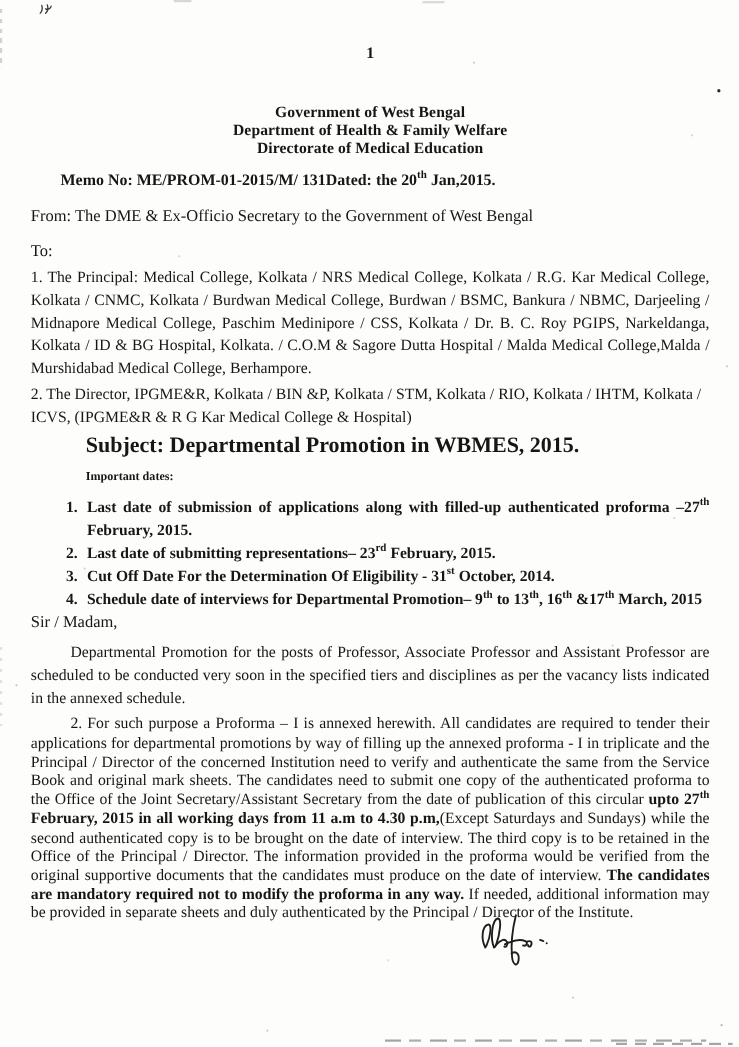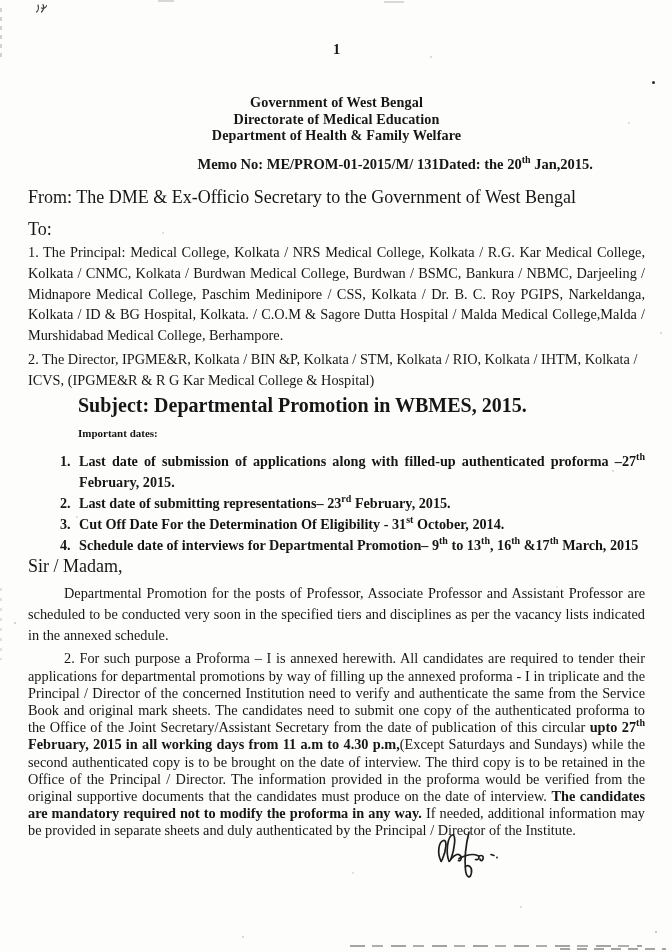--- a/index.html
+++ b/index.html
@@ -4,24 +4,24 @@
 <style>
   html,body{margin:0;padding:0;background:#e8e8e8;}
   .page{
     position:relative;width:672px;height:952px;background:#fdfdfc;
     font-family:"Liberation Serif","DejaVu Serif",serif;color:#161616;
     overflow:hidden;
   }
   .content{position:absolute;left:28px;top:0;width:617px;}
   .page-num{margin-top:40px;text-align:center;font-weight:bold;font-size:14.5px;line-height:18px;}
   .doc-header{margin-top:36px;text-align:center;font-weight:bold;font-size:14.2px;line-height:16.5px;letter-spacing:.1px;}
-  .memo-row{display:flex;justify-content:flex-end;margin-top:11px;font-weight:bold;font-size:14.5px;line-height:18px;}
+  .memo-row{display:flex;justify-content:flex-start;margin-top:11px;font-weight:bold;font-size:14.5px;line-height:18px;}
   .memo-no{margin-left:27px;}
   .memo-date{margin-right:52px;}
-  .line{font-size:18px;line-height:20.8px;}
+  .line{font-size:15px;line-height:20.8px;}
   .from-line{margin-top:14px;}
   .to-line{margin-top:12px;}
   .para{font-size:14.3px;line-height:20.8px;text-align:justify;margin:0;}
   .rec-1{margin-top:2px;}
   .rec-2{margin-top:3px;text-align:left;}
   .subject-line{margin-top:4px;padding-left:50px;font-weight:bold;font-size:20px;line-height:20.8px;}
   .dates-heading{margin-top:8px;padding-left:50px;font-weight:bold;font-size:11px;line-height:20.8px;}
   .dl{margin:7px 0 0 32px;font-weight:bold;font-size:14.2px;line-height:21px;}
   .dl-item{display:flex;}
   .dl-num{width:19px;flex:none;}
@@ -52,22 +52,22 @@
 </head>
 <body>
 
 <div class="page">
   <div class="content">
 
     <div class="page-num">1</div>
 
     <div class="doc-header">
       <div>Government of West Bengal</div>
+      <div>Department of Health &amp; Family Welfare</div>
       <div>Directorate of Medical Education</div>
-      <div>Department of Health &amp; Family Welfare</div>
     </div>
 
     <div class="memo-row">
       <div class="memo-no">Memo No: ME/PROM-01-2015/M/ 131</div>
       <div class="memo-date"><span>Dated: the 20</span><sup>th</sup><span> Jan,2015.</span></div>
     </div>
 
     <div class="line from-line">From: The DME &amp; Ex-Officio Secretary to the Government of West Bengal</div>
 
     <div class="line to-line">To:</div>

